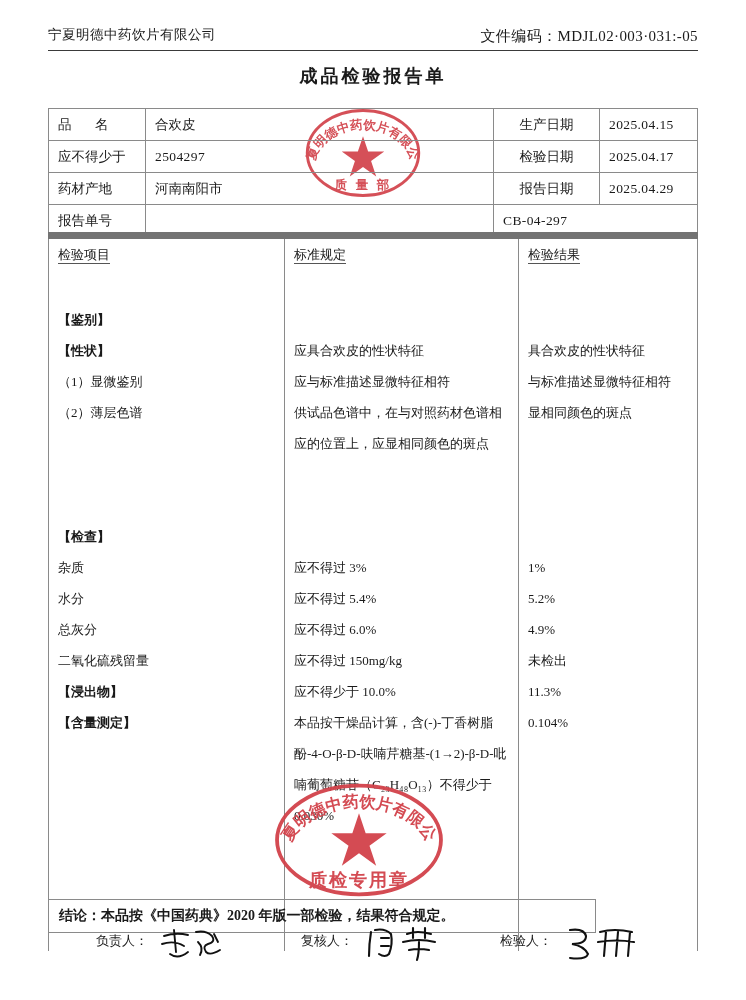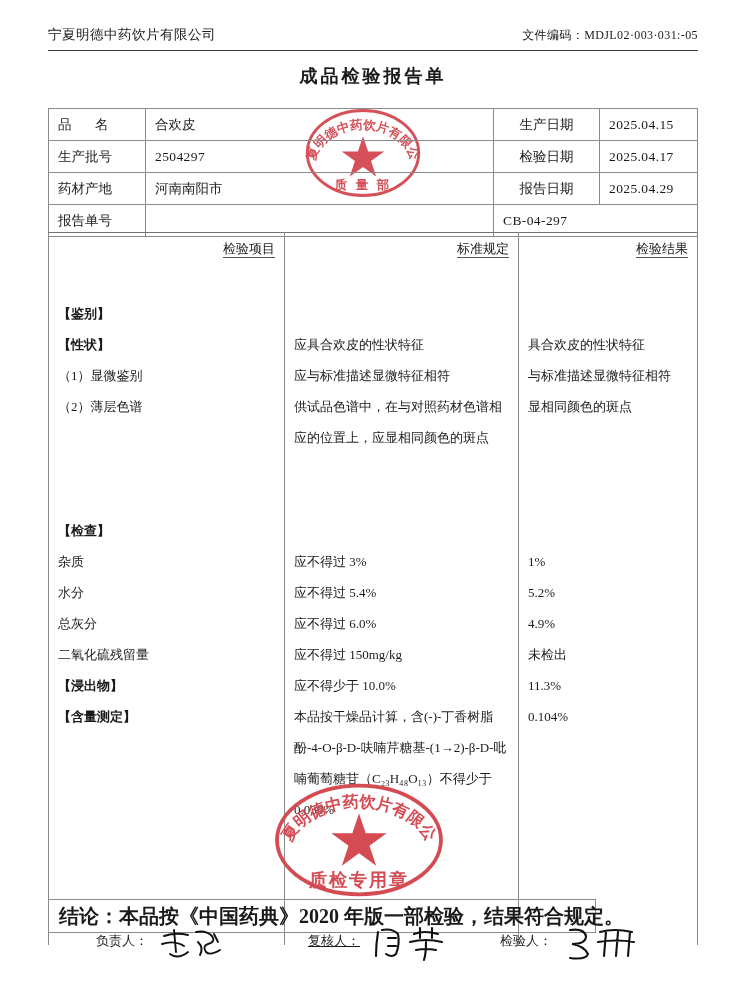--- a/index.html
+++ b/index.html
@@ -32,21 +32,21 @@
   .hdr-company {
     position: absolute;
     left: 0; top: 0;
     font-size: 13.5px;
     letter-spacing: .5px;
     white-space: nowrap;
   }
   .hdr-code {
     position: absolute;
     right: 0; top: 1px;
-    font-size: 12px;
+    font-size: 15px;
     white-space: nowrap;
     letter-spacing: .2px;
   }
   .hdr-rule {
     position: absolute;
     left: 48px; top: 50px;
     width: 650px;
     height: 0;
     border-top: 1.6px solid #3a3a3a;
   }
@@ -95,24 +95,24 @@
     width: 650px;
     font-size: 13px;
   }
   .main-tbl td {
     border-left: 1px solid #8a8a8a;
     border-right: 1px solid #8a8a8a;
     padding: 0 9px;
     vertical-align: top;
   }
   .main-tbl tr.head td {
-    border-top: 1px solid #737373;
+    border-top: 7px solid #737373;
     border-bottom: none;
     height: 42px;
-    text-align: right;
+    text-align: left;
     vertical-align: top;
     padding-top: 7px;
   }
   .main-tbl tr.head span {
     border-bottom: 1px solid #555;
     padding-bottom: 1px;
   }
   .main-tbl tr.body td {
     height: 31px;
     vertical-align: middle;
@@ -131,21 +131,21 @@
     line-height: 31px;
   }
   .bold-br { font-weight: bold; }
 
   .seal-row td { height: 120px; }
 
   .concl-tbl {
     position: absolute;
     left: 48px; top: 899px;
     width: 548px;
-    font-size: 20px;
+    font-size: 14px;
   }
   .concl-tbl td {
     border: 1px solid #8a8a8a;
     height: 32px;
     padding: 0 10px;
     vertical-align: middle;
     font-weight: bold;
     white-space: nowrap;
   }
 
@@ -157,21 +157,21 @@
     height: 56px;
   }
   .sign-item {
     position: absolute;
     top: 0;
     font-size: 13px;
     white-space: nowrap;
     margin-left: 44px;
   }
   .sg1 { left: 4px; }
-  .sg2 { left: 216px; text-decoration: underline; }
+  .sg2 { left: 209px; }
   .sg3 { left: 408px; }
   .sign-img {
     position: absolute;
     top: -10px;
   }
 
   
   .seal {
     position: absolute;
     pointer-events: none;
@@ -212,21 +212,21 @@
 
   <table class="info-tbl">
     <tbody>
         <tr>
       <td style="width:78px" class="lbl-spaced">品    名</td>
       <td style="width:329px">合欢皮</td>
       <td style="width:87px;text-align:center">生产日期</td>
       <td class="num">2025.04.15</td>
     </tr>
     <tr>
-      <td>生产批号</td>
+      <td>应不得少于</td>
       <td class="num">2504297</td>
       <td style="text-align:center">检验日期</td>
       <td class="num">2025.04.17</td>
     </tr>
     <tr>
       <td>药材产地</td>
       <td>河南南阳市</td>
       <td style="text-align:center">报告日期</td>
       <td class="num">2025.04.29</td>
     </tr>

